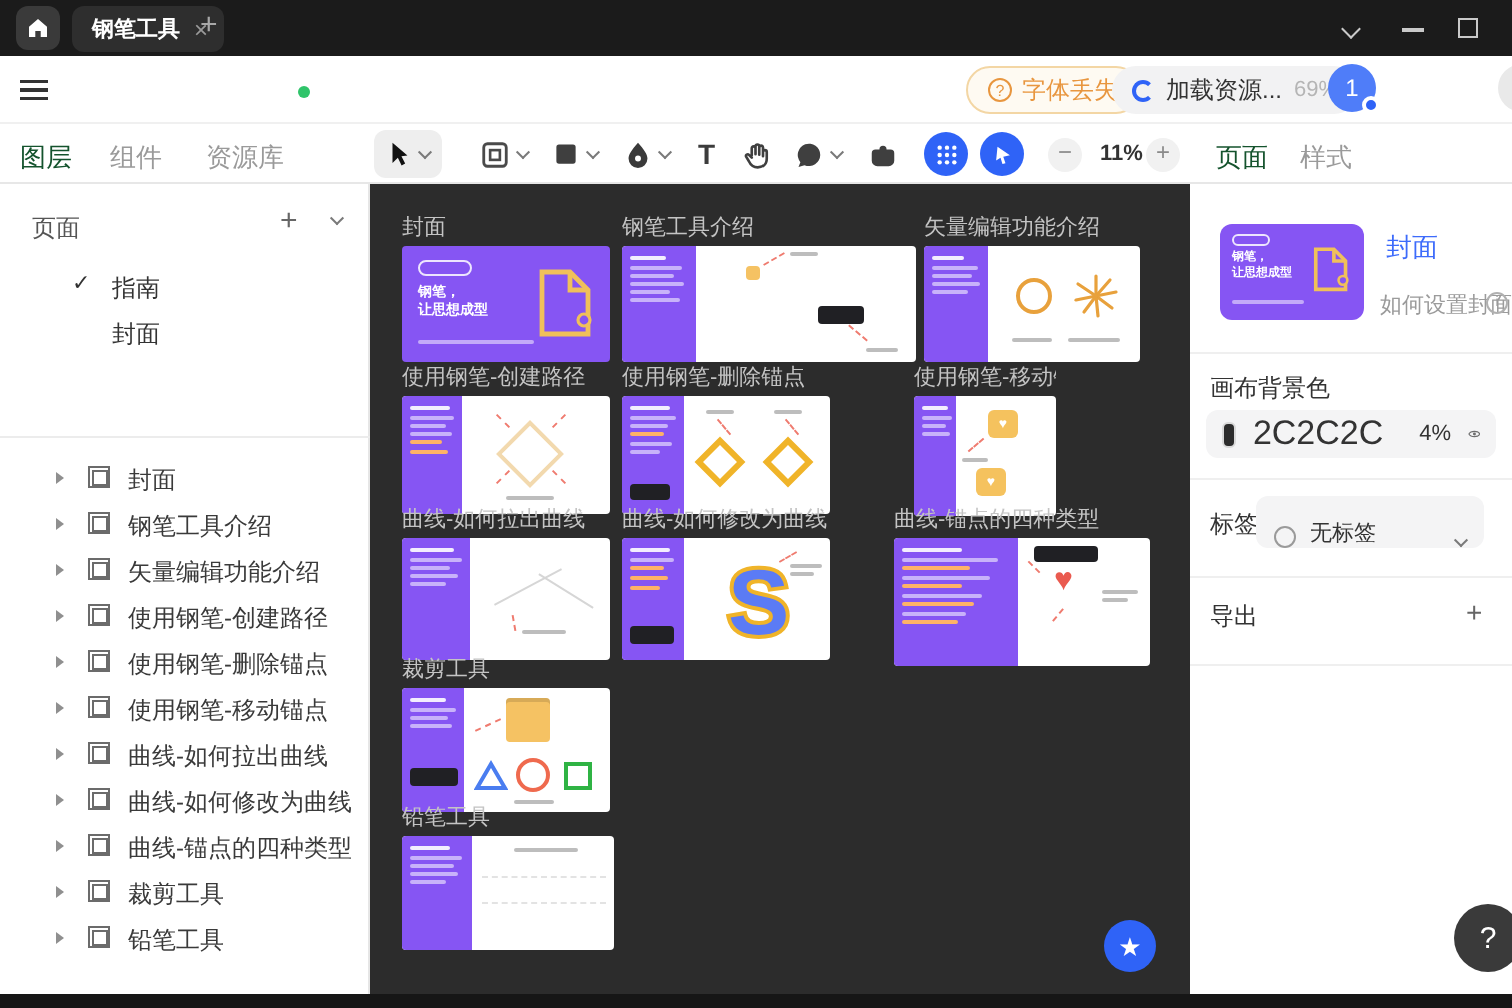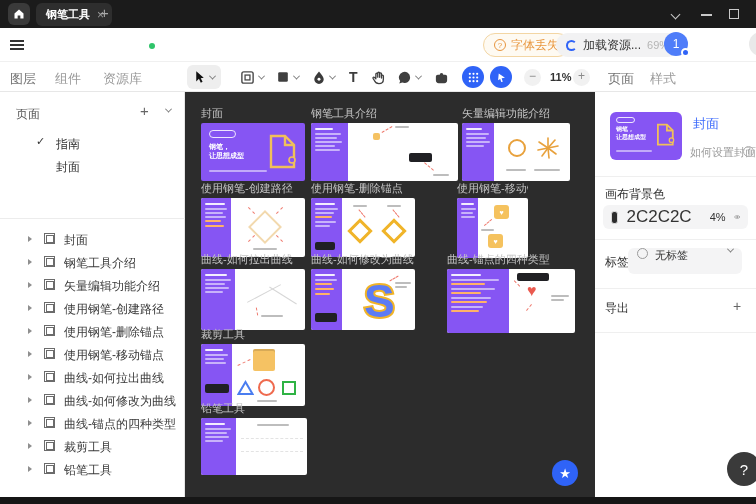--- a/index.html
+++ b/index.html
@@ -49,21 +49,21 @@
   .avatar .dot { position:absolute; right:-2px; bottom:-1px; width:9px; height:9px; border-radius:50%;
     background:#2f63f7; border:2px solid #fff; }
   .share-btn { position:absolute; left:695px; top:4px; height:26px; padding:0 12px; background:#2f63f7;
     border-radius:13px; color:#fff; font-size:12px; display:flex; align-items:center; gap:5px; border:none; }
   .edge-avatar { position:absolute; left:749px; top:4px; width:24px; height:24px; border-radius:50%; background:#e9e9e9; }
 
   
   .toolrow { position:absolute; left:0; top:62px; width:756px; height:30px; background:#fff;
     border-bottom:1px solid #e7e7e7; }
   .ptab { position:absolute; top:8px; font-size:13px; color:#9a9a9a; }
-  .ptab.active { color:#737373; }
+  .ptab.active { color:#14532d; }
   .tool { position:absolute; top:3px; height:24px; display:flex; align-items:center; gap:4px; }
   .tool.sel { background:#eeeeee; border-radius:6px; padding:0 6px; }
   .cvd { display:inline-block; width:5px; height:5px; border-right:1.3px solid #7a7a7a;
     border-bottom:1.3px solid #7a7a7a; transform:rotate(45deg) translate(-1px,-1px); }
   .tletter { font-size:14px; font-weight:bold; color:#3c3c3c; }
   .roundbtn { position:absolute; top:4px; width:22px; height:22px; border-radius:50%; background:#2f63f7;
     display:flex; align-items:center; justify-content:center; }
   .zoombtn { position:absolute; top:7px; width:17px; height:17px; border-radius:50%; background:#f1f1f1;
     color:#8a8a8a; font-size:12px; line-height:15px; text-align:center; }
   .zoomlvl { position:absolute; top:9px; font-size:11px; color:#333; font-weight:bold; }
@@ -126,21 +126,21 @@
     border-radius:50%; font-size:7px; color:#9a9a9a; text-align:center; line-height:10px; }
   .idiv { position:absolute; left:0; width:161px; height:1px; background:#efefef; }
   .ilabel { position:absolute; font-size:12px; color:#333; }
   .color-pill { position:absolute; left:8px; top:113px; width:145px; height:24px; background:#f4f4f5;
     border-radius:6px; display:flex; align-items:center; padding:0 8px; gap:8px; }
   .swatch { width:13px; height:13px; background:#2c2c2c; border-radius:3px; border:1px solid #d9d9d9; }
   .hex { font-size:17px; color:#333; }
   .opacity { font-size:11px; color:#333; margin-left:10px; }
   .eye { margin-left:auto; }
   .tag-pill { position:absolute; left:33px; top:156px; width:114px; height:26px; background:#f4f4f5;
-    border-radius:6px; display:flex; align-items:flex-start; padding:0 9px; gap:7px; font-size:11px; color:#333; }
+    border-radius:6px; display:flex; align-items:flex-end; padding:0 9px; gap:7px; font-size:11px; color:#333; }
   .tag-circle { width:11px; height:11px; border:1.2px solid #9a9a9a; border-radius:50%; }
   .tag-pill .cvd { margin-left:auto; }
   .export-plus { position:absolute; left:138px; top:206px; font-size:14px; color:#666; }
   .help-fab { position:absolute; left:132px; top:360px; width:34px; height:34px; border-radius:50%;
     background:#3a3a3a; color:#fff; font-size:15px; display:flex; align-items:center; justify-content:center; }
 </style>
 </head>
 <body>
 
 <div class="app">

